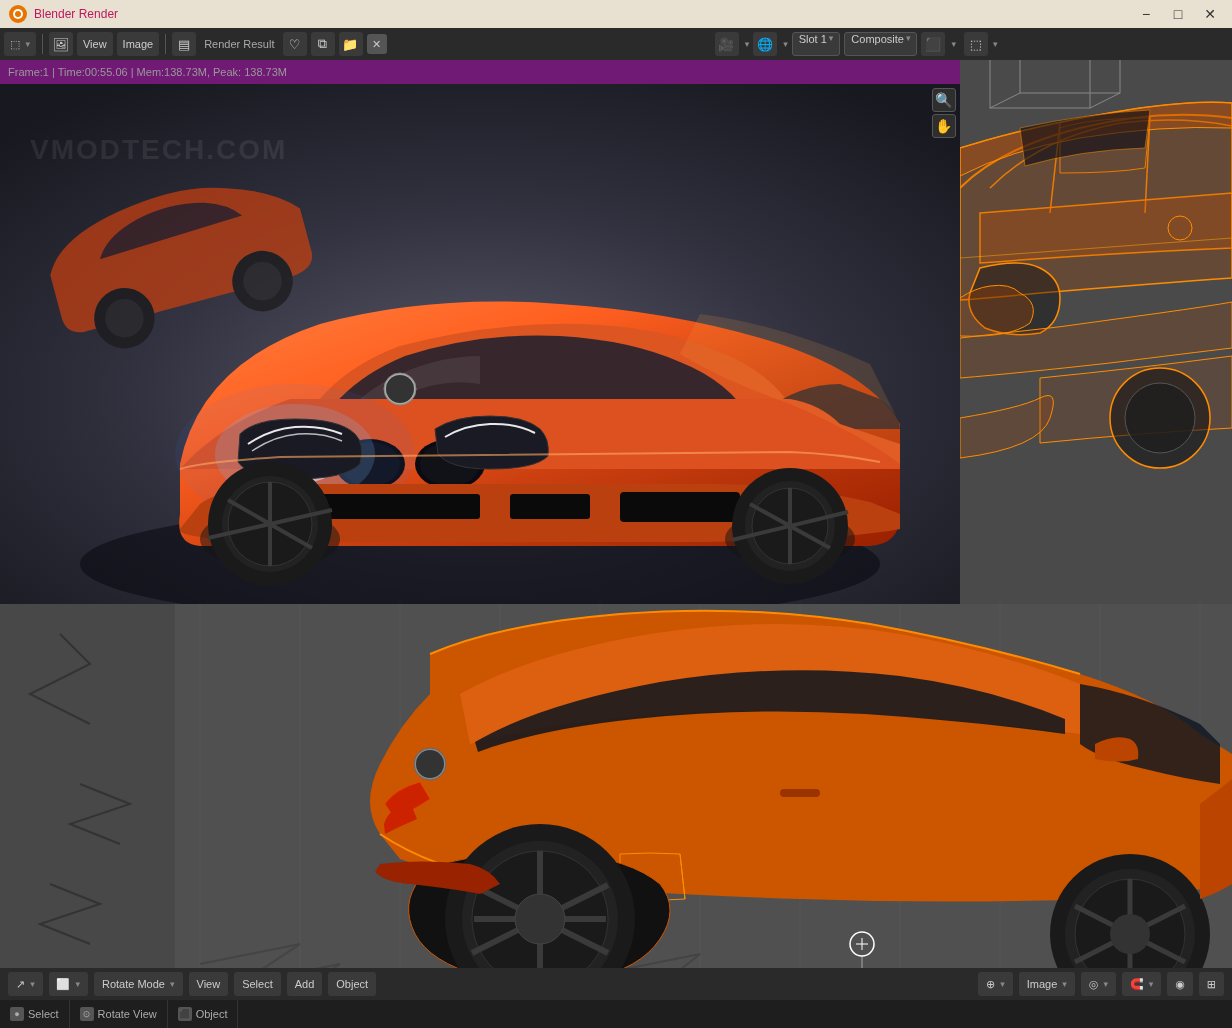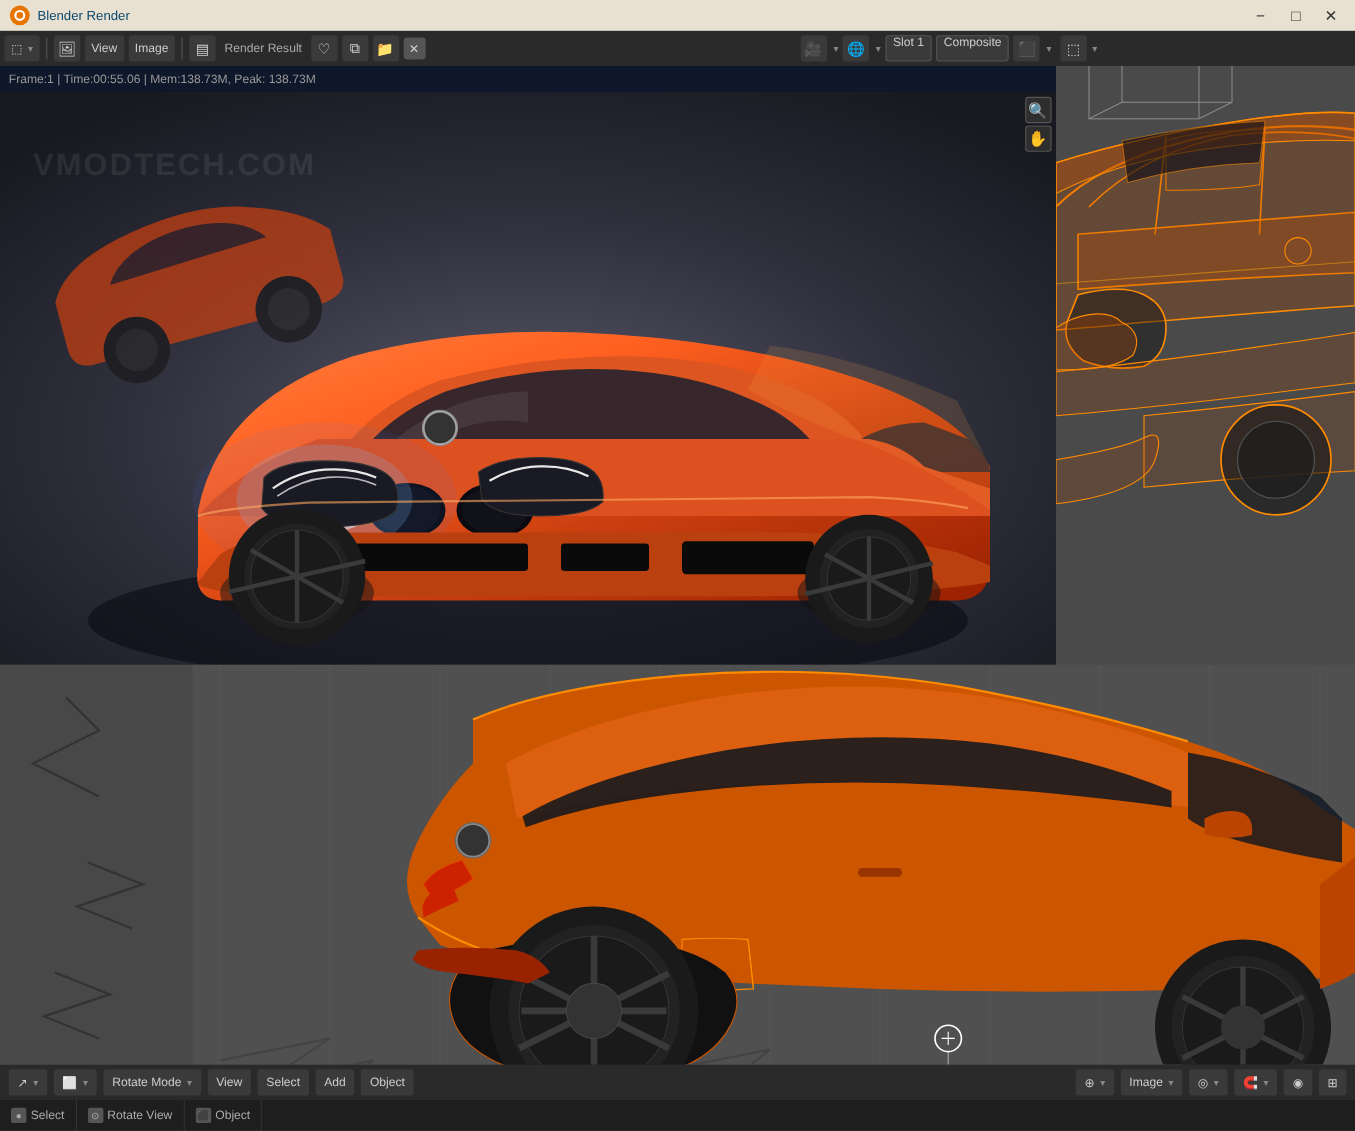--- a/index.html
+++ b/index.html
@@ -25,21 +25,21 @@
       position: relative;
       z-index: 100;
     }
     #title-bar .blender-icon {
       width: 20px;
       height: 20px;
       margin-right: 6px;
       flex-shrink: 0;
     }
     #title-bar .title-text {
-      color: #0c4a6e;
+      color: #be185d;
       font-size: 12px;
       font-weight: normal;
       flex: 1;
     }
     #title-bar .window-controls {
       display: flex;
       gap: 4px;
     }
     .win-btn {
       width: 28px;
@@ -133,21 +133,21 @@
       align-items: center;
       padding: 0 4px;
       gap: 3px;
       z-index: 50;
     }
 
     
     #frame-info {
       width: 960px;
       height: 24px;
-      background: #0f172a;
+      background: #701a75;
       display: flex;
       align-items: center;
       padding: 0 8px;
       position: absolute;
       top: 60px;
       left: 0;
       z-index: 50;
     }
     #frame-info span {
       color: #999;
@@ -325,24 +325,23 @@
     
     .selector {
       height: 24px;
       padding: 0 6px;
       background: #3a3a3a;
       border: 1px solid #555;
       border-radius: 3px;
       color: #ccc;
       font-size: 11px;
       display: flex;
-      align-items: flex-end;
-      gap: 12px;
+      align-items: flex-start;
+      gap: 0;
       cursor: pointer;
-      flex-direction: column;
     }
   </style>
 </head>
 <body>
 
 <div id="title-bar">
   <div class="blender-icon">
     <svg width="20" height="20" viewBox="0 0 20 20">
       <circle cx="10" cy="10" r="9" fill="#e87400"></circle>
       <circle cx="10" cy="10" r="5" fill="white"></circle>

